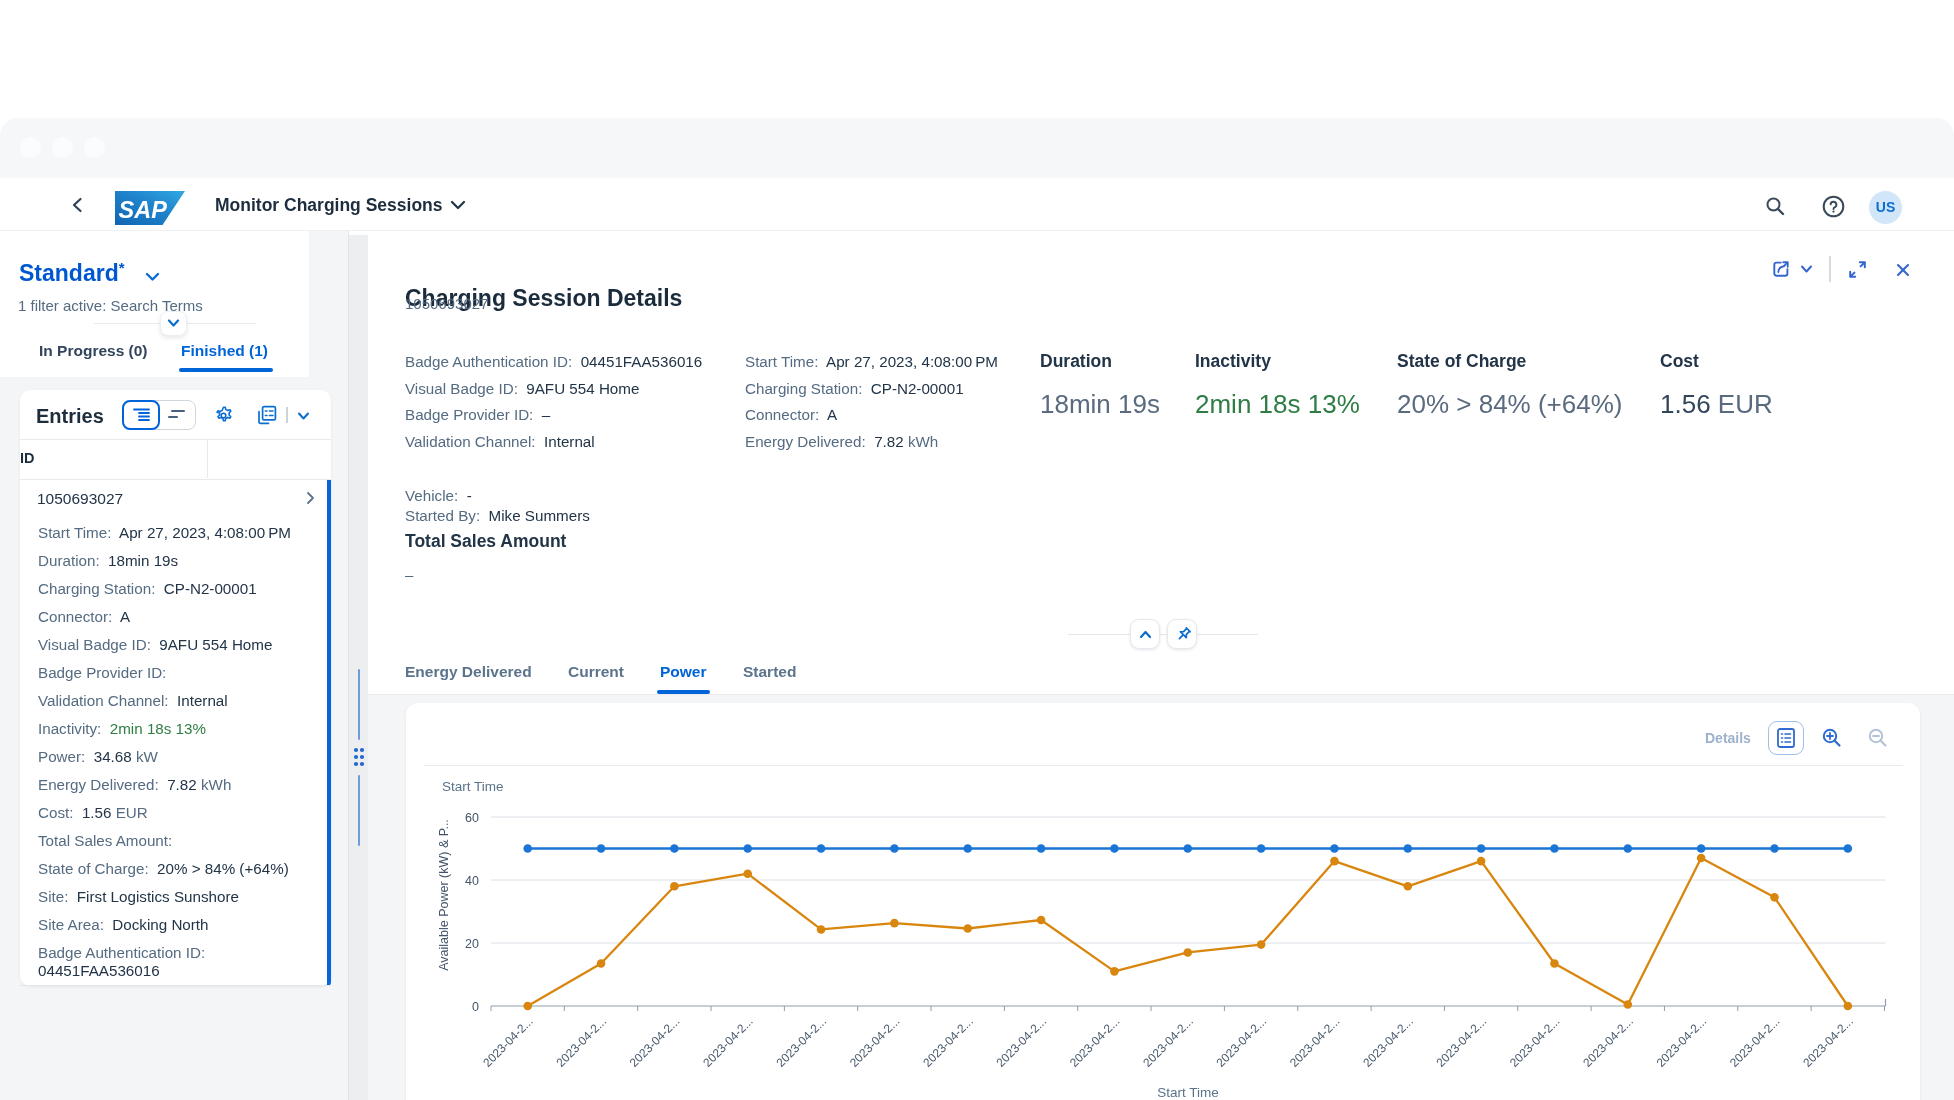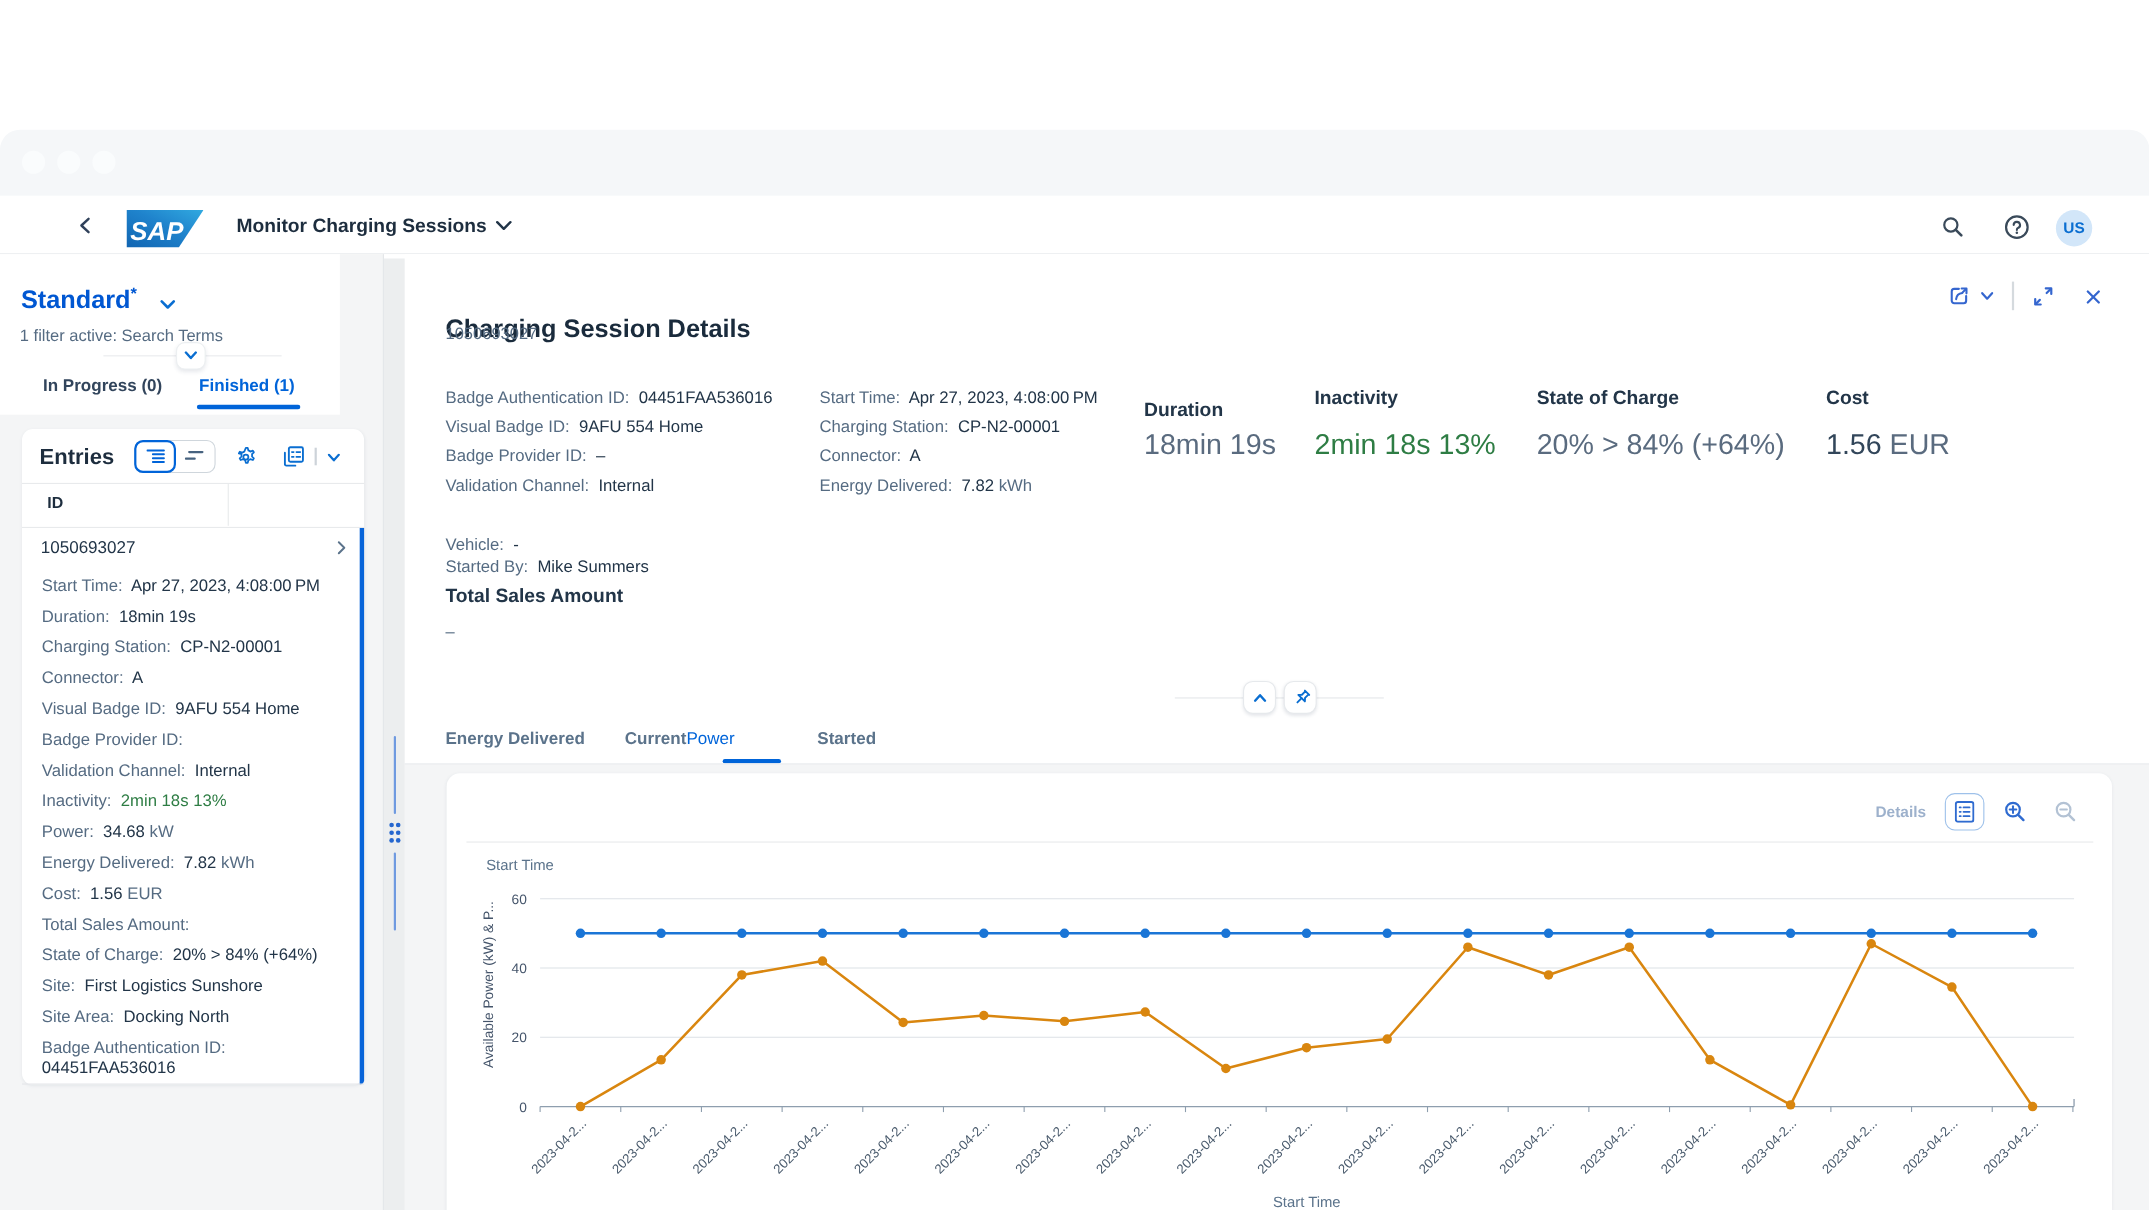--- a/index.html
+++ b/index.html
@@ -102,21 +102,21 @@
       <line x1="8.3" y1="10.4" x2="10" y2="10.4"></line>
         <line x1="12.4" y1="10.4" x2="16" y2="10.4"></line>
     </g>
   </svg>
   <div class="abs" style="left:266px; top:17px; width:1.5px; height:16px; background:#cdd3d9;"></div>
   <svg class="abs" style="left:277px; top:22px;" width="13" height="9" viewBox="0 0 13 9">
     <path d="M2 1.5 L6.5 6.5 L11 1.5" fill="none" stroke="#0a6ed1" stroke-width="2" stroke-linecap="round" stroke-linejoin="round"></path>
   </svg>
 
   <div class="abs" style="left:0; top:49px; width:311px; height:1px; background:#e8eaec;"></div>
-  <div class="abs" style="left:23px; top:60px; font-size:14.5px; font-weight:bold; color:#1d2d3e;">ID</div>
+  <div class="abs" style="left:0; top:60px; font-size:14.5px; font-weight:bold; color:#1d2d3e;">ID</div>
   <div class="abs" style="left:187px; top:50px; width:1px; height:38px; background:#e8eaec;"></div>
   <div class="abs" style="left:0; top:89px; width:311px; height:1px; background:#e8eaec;"></div>
 
   <div class="abs" style="left:307px; top:90px; width:4px; height:506px; background:#0864d9; border-radius:0 0 10px 0;"></div>
   <div class="abs" style="left:17px; top:100px; font-size:15.5px; color:#223548;">1050693027</div>
   <svg class="abs" style="left:286px; top:101px;" width="9" height="14" viewBox="0 0 9 14">
     <path d="M2 2 L7 7 L2 12" fill="none" stroke="#5b738b" stroke-width="1.8" stroke-linecap="round" stroke-linejoin="round"></path>
   </svg>
   <div id="sidefields">
       <div class="abs" style="left:18px; top:134px; font-size:15.2px; color:#556b82; white-space:nowrap;">Start Time:&nbsp; <span style="color:#223548;">Apr 27, 2023, 4:08:00 PM</span></div>
@@ -189,21 +189,21 @@
     <div class="abs" style="left:405px; top:433.1px; font-size:15.2px; color:#556b82; white-space:nowrap;">Validation Channel:&nbsp; <span style="color:#223548;">Internal</span></div>
     <div class="abs" style="left:405px; top:459.8px; font-size:15.2px; color:#556b82; white-space:nowrap;margin-top:47px;">Started By:&nbsp; <span style="color:#223548;">Mike Summers</span></div>
     <div class="abs" style="left:405px; top:486.5px; font-size:15.2px; color:#556b82; white-space:nowrap;">Vehicle:&nbsp; <span style="color:#223548;">-</span></div>
     <div class="abs" style="left:745px; top:353px; font-size:15.2px; color:#556b82; white-space:nowrap;">Start Time:&nbsp; <span style="color:#223548;">Apr 27, 2023, 4:08:00 PM</span></div>
     <div class="abs" style="left:745px; top:379.7px; font-size:15.2px; color:#556b82; white-space:nowrap;">Charging Station:&nbsp; <span style="color:#223548;">CP-N2-00001</span></div>
     <div class="abs" style="left:745px; top:406.4px; font-size:15.2px; color:#556b82; white-space:nowrap;">Connector:&nbsp; <span style="color:#223548;">A</span></div>
     <div class="abs" style="left:745px; top:433.1px; font-size:15.2px; color:#556b82; white-space:nowrap;">Energy Delivered:&nbsp; <span style="color:#223548;">7.82 <span style="color:#556b82;">kWh</span></span></div>
   </div>
 
 <div id="kpis">
-    <div class="abs" style="left:1040px; top:351px; font-size:17.5px; font-weight:bold; color:#223548;margin-top:11px;">Duration</div>
+    <div class="abs" style="left:1040px; top:351px; font-size:17.5px; font-weight:bold; color:#223548;">Duration</div>
     <div class="abs" style="left:1040px; top:389px; font-size:26px; color:#5a6b7f; white-space:nowrap;">18min 19s</div>
     <div class="abs" style="left:1195px; top:351px; font-size:17.5px; font-weight:bold; color:#223548;">Inactivity</div>
     <div class="abs" style="left:1195px; top:389px; font-size:26px; color:#2e7d44; white-space:nowrap;">2min 18s 13%</div>
     <div class="abs" style="left:1397px; top:351px; font-size:17.5px; font-weight:bold; color:#223548;">State of Charge</div>
     <div class="abs" style="left:1397px; top:389px; font-size:26px; color:#5a6b7f; white-space:nowrap;">20% &gt; 84% (+64%)</div>
     <div class="abs" style="left:1660px; top:351px; font-size:17.5px; font-weight:bold; color:#223548;">Cost</div>
     <div class="abs" style="left:1660px; top:389px; font-size:26px; color:#5a6b7f; white-space:nowrap;"><span style="color:#32465a;">1.56</span> EUR</div>
   </div>
 
 <div class="abs" style="left:405px; top:531px; font-size:17.5px; font-weight:bold; color:#223548;">Total Sales Amount</div>
@@ -219,21 +219,21 @@
   <svg style="position:absolute; left:5px; top:5px;" width="20" height="20" viewBox="0 0 20 20">
     <g transform="rotate(45 10 10)" stroke="#0a6ed1" fill="none" stroke-width="1.7" stroke-linejoin="round" stroke-linecap="round">
       <path d="M7.2 2.6 h5.6 M8 2.6 v4.6 l-2.2 2.4 h8.4 L12 7.2 V2.6"></path>
       <line x1="10" y1="9.6" x2="10" y2="15"></line>
     </g>
   </svg>
 </div>
 
 <div class="abs" style="left:405px; top:663px; font-size:15.5px; font-weight:bold; color:#5b738b;">Energy Delivered</div>
 <div class="abs" style="left:568px; top:663px; font-size:15.5px; font-weight:bold; color:#5b738b;">Current</div>
-<div class="abs" style="left:624px; top:663px; font-size:15.5px; font-weight:normal; color:#0064d9;">Power</div>
+<div class="abs" style="left:660px; top:663px; font-size:15.5px; font-weight:bold; color:#0064d9;">Power</div>
 <div class="abs" style="left:743px; top:663px; font-size:15.5px; font-weight:bold; color:#5b738b;">Started</div>
 <div class="abs" style="left:657px; top:690px; width:53px; height:4px; background:#0064d9; border-radius:2px;"></div>
 
 <div class="abs" style="left:368px; top:694px; width:1586px; height:406px; background:#f4f5f6; border-top:1px solid #eaecee;"></div>
 
 <div class="abs" style="left:406px; top:703px; width:1514px; height:420px; background:#fff; border-radius:12px; box-shadow:0 1px 3px rgba(40,60,90,0.08);"></div>
 <div class="abs" style="left:1705px; top:730px; font-size:14px; font-weight:bold; color:#9db1cc;">Details</div>
 <div class="abs" style="left:1768px; top:721px; width:36px; height:34px; border:1.5px solid #9ec1ea; border-radius:9px; background:#fff;">
   <svg style="position:absolute; left:8px; top:6px;" width="18" height="20" viewBox="0 0 18 20">
     <rect x="1" y="1" width="16" height="18" rx="2" fill="none" stroke="#2f6bd0" stroke-width="1.8"></rect>

